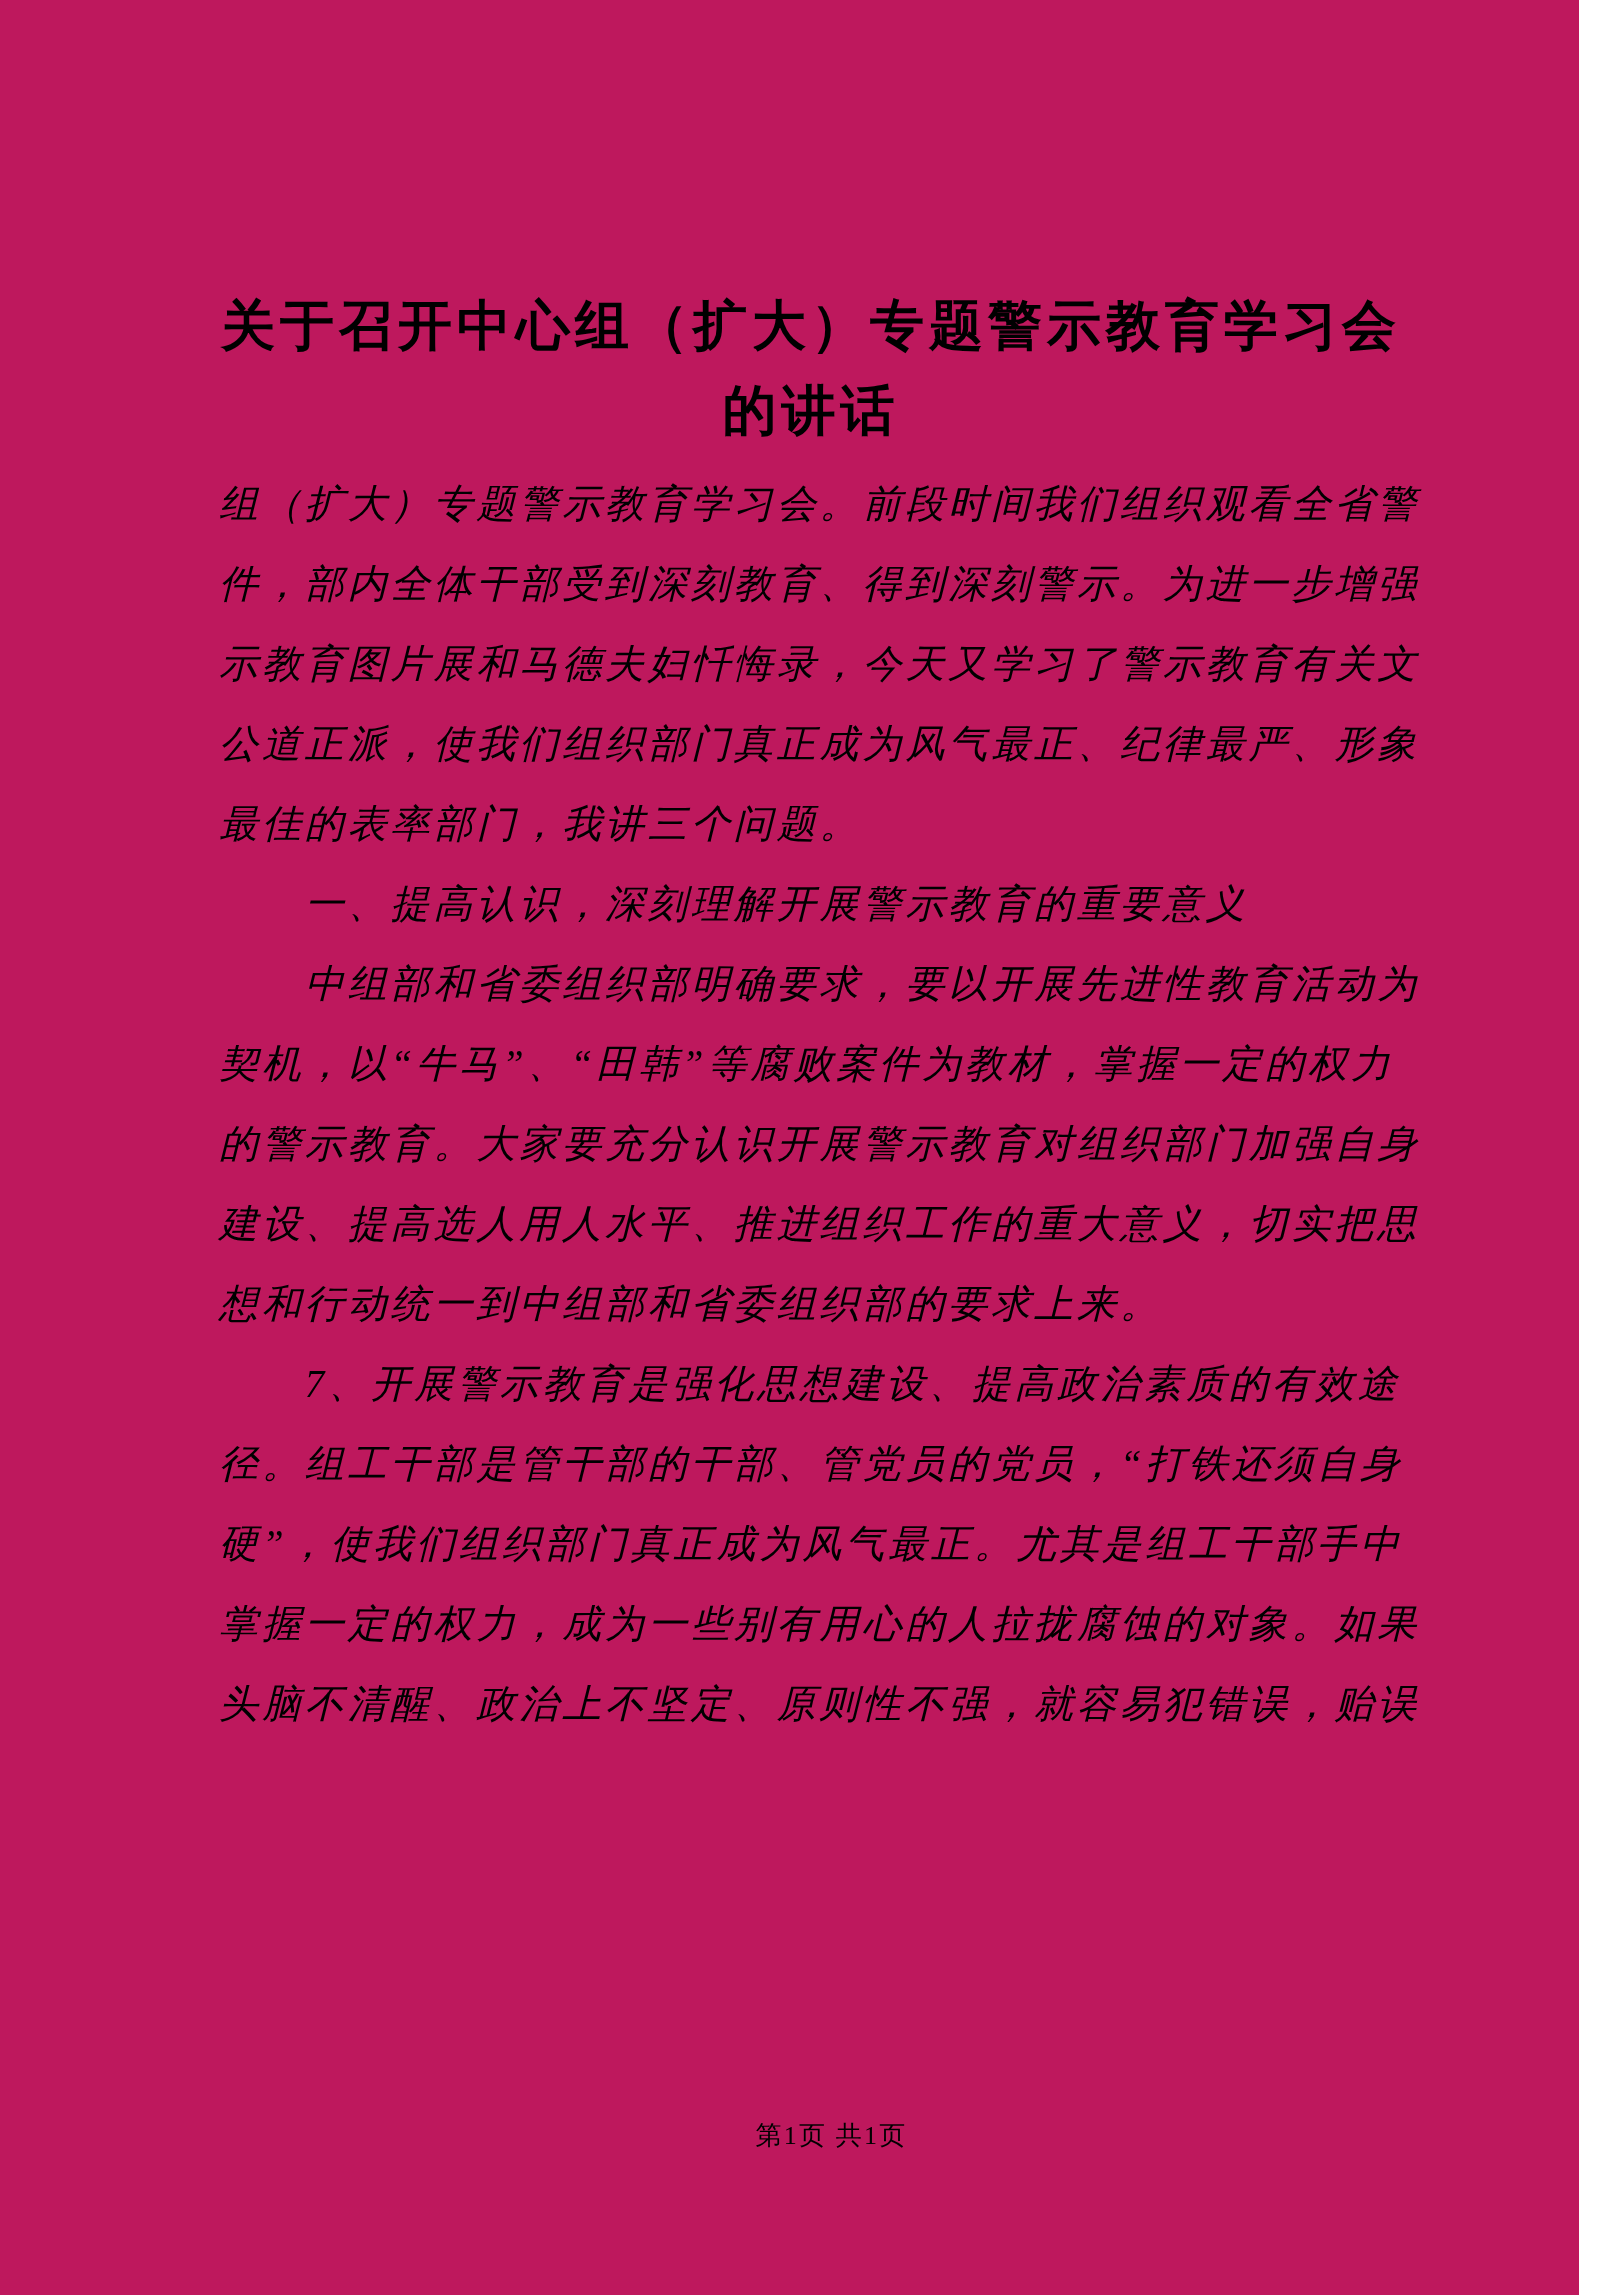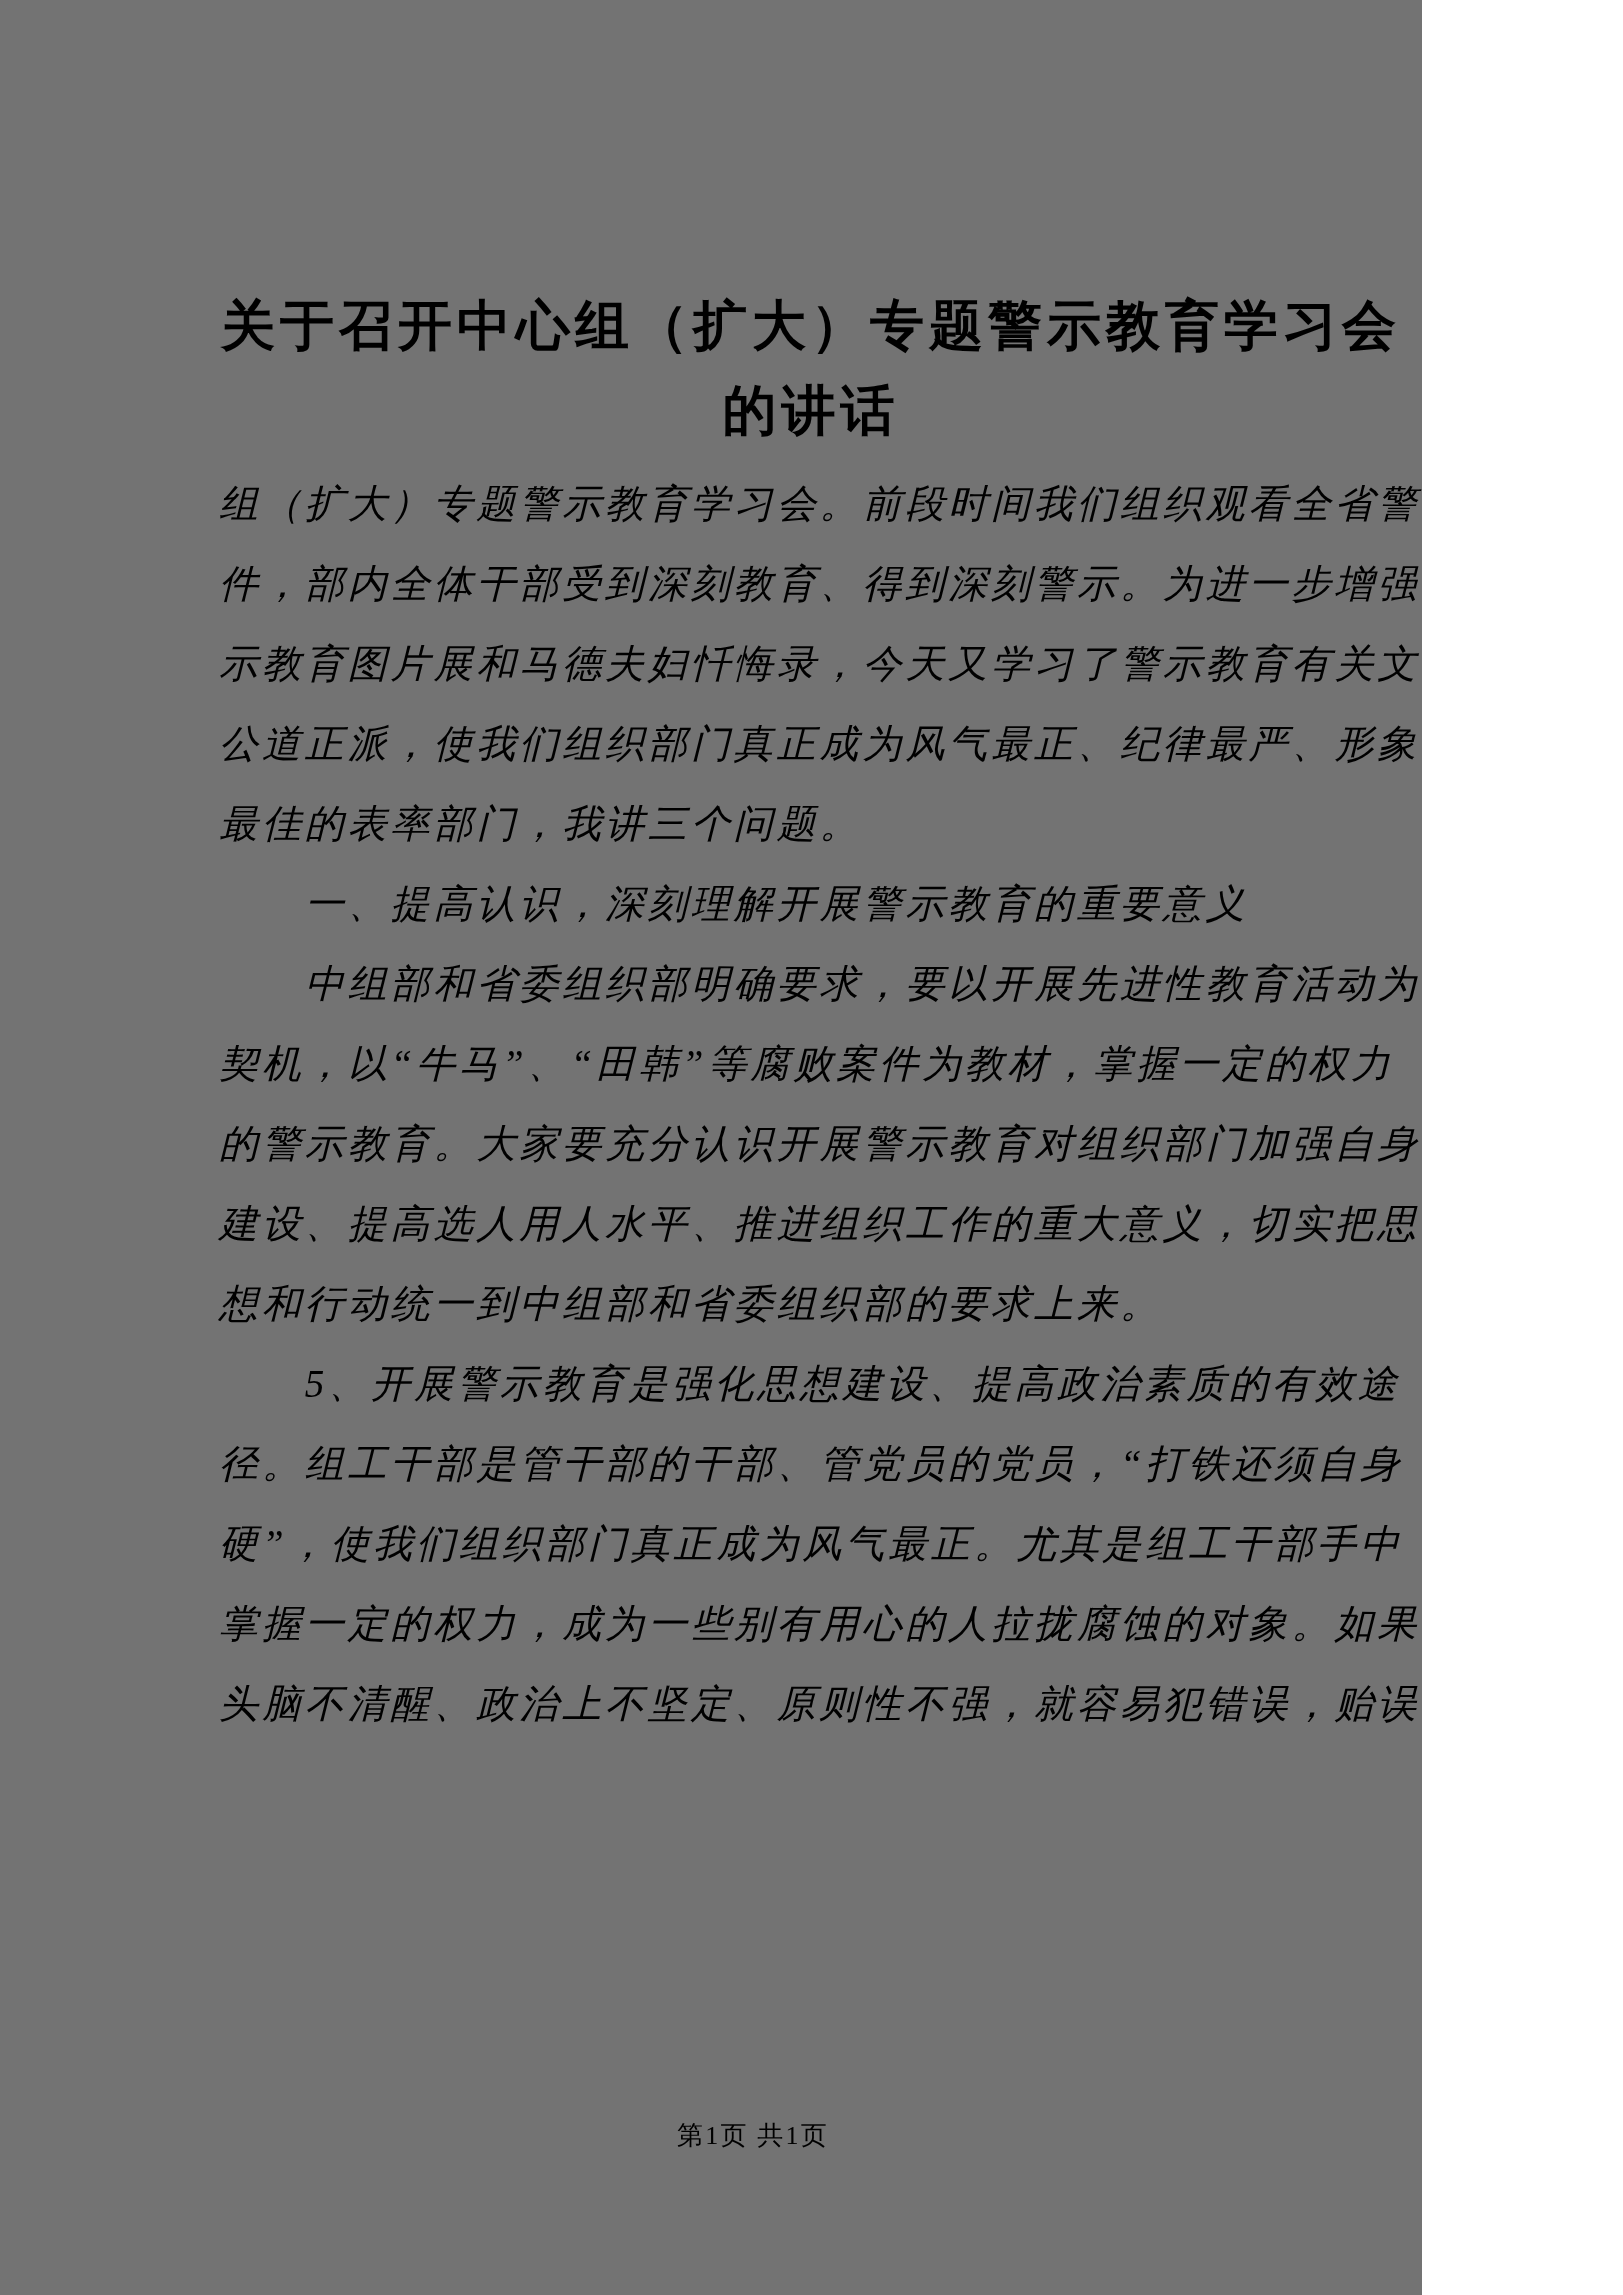--- a/index.html
+++ b/index.html
@@ -2,23 +2,23 @@
 <html style="font-size:9px"><head>
 <meta charset="utf-8">
 <style>
   html, body {
     margin: 0;
     padding: 0;
     background: #ffffff;
   }
   .page {
     position: relative;
-    width: 1422px;
+    width: 1579px;
     height: 2295px;
-    background: #737373;
+    background: #be185d;
     color: #000000;
     overflow: hidden;
   }
   .doc-title {
     position: absolute;
     top: 284px;
     left: 210px;
     width: 1202px;
     margin: 0;
     text-align: center;
@@ -75,21 +75,21 @@
       <div class="body-line">件，部内全体干部受到深刻教育、得到深刻警示。为进一步增强</div>
       <div class="body-line">示教育图片展和马德夫妇忏悔录，今天又学习了警示教育有关文</div>
       <div class="body-line">公道正派，使我们组织部门真正成为风气最正、纪律最严、形象</div>
       <div class="body-line">最佳的表率部门，我讲三个问题。</div>
       <div class="body-line">　　一、提高认识，深刻理解开展警示教育的重要意义</div>
       <div class="body-line">　　中组部和省委组织部明确要求，要以开展先进性教育活动为</div>
       <div class="body-line">契机，以“牛马”、“田韩”等腐败案件为教材，掌握一定的权力</div>
       <div class="body-line">的警示教育。大家要充分认识开展警示教育对组织部门加强自身</div>
       <div class="body-line">建设、提高选人用人水平、推进组织工作的重大意义，切实把思</div>
       <div class="body-line">想和行动统一到中组部和省委组织部的要求上来。</div>
-      <div class="body-line">　　5、开展警示教育是强化思想建设、提高政治素质的有效途</div>
+      <div class="body-line">　　7、开展警示教育是强化思想建设、提高政治素质的有效途</div>
       <div class="body-line">径。组工干部是管干部的干部、管党员的党员，“打铁还须自身</div>
       <div class="body-line">硬”，使我们组织部门真正成为风气最正。尤其是组工干部手中</div>
       <div class="body-line">掌握一定的权力，成为一些别有用心的人拉拢腐蚀的对象。如果</div>
       <div class="body-line">头脑不清醒、政治上不坚定、原则性不强，就容易犯错误，贻误</div>
     </div>
 
   <div class="doc-footer">第1页 共1页</div>
 </div>
 
 

